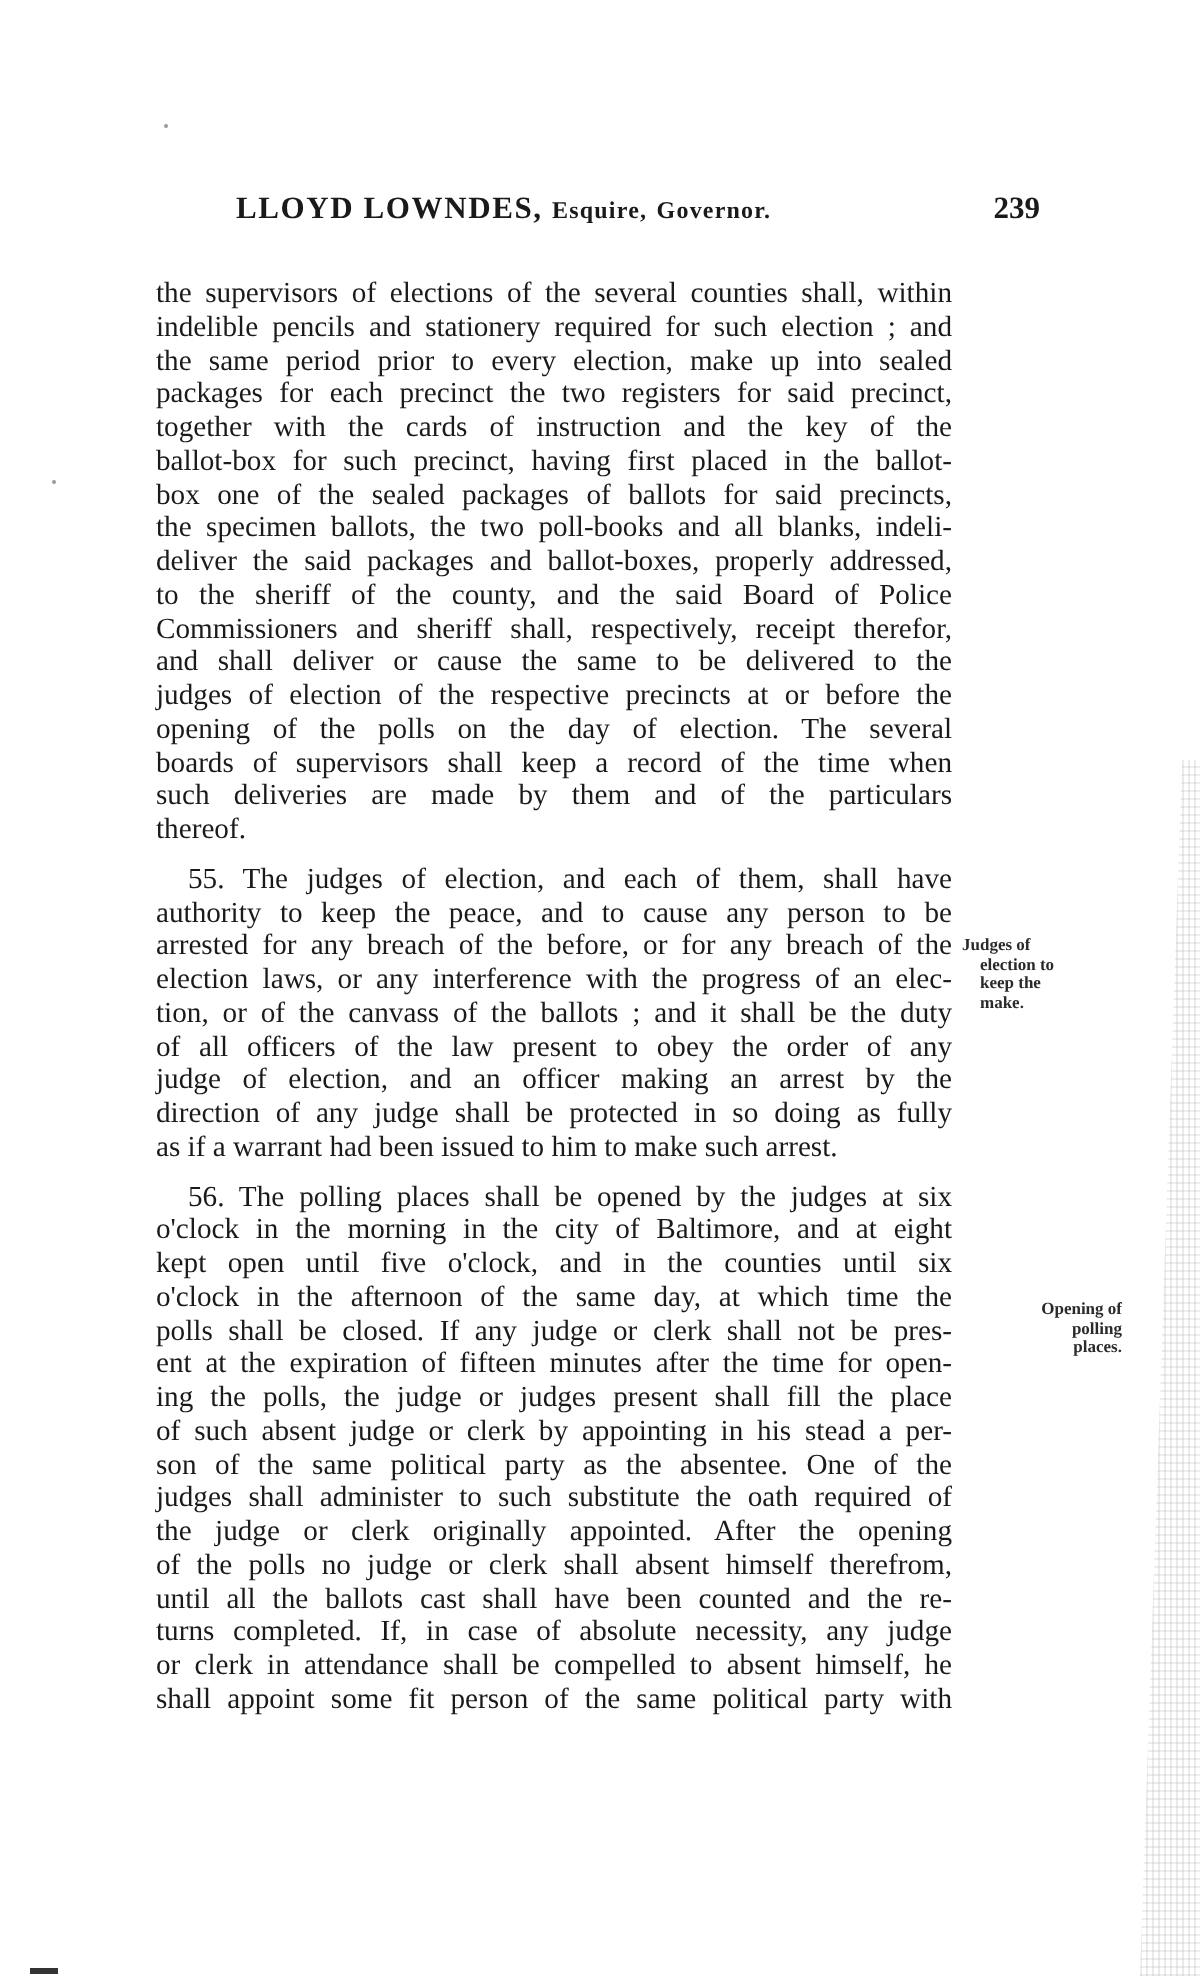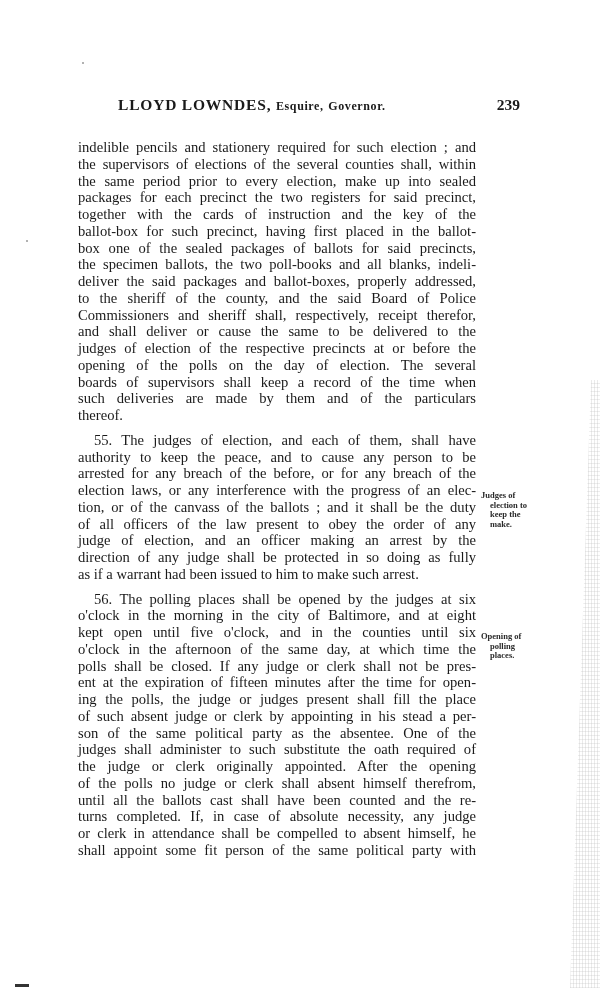--- a/index.html
+++ b/index.html
@@ -51,22 +51,22 @@
 <body>
 
 <div class="running-head">
   <span class="running-title"><span>LLOYD LOWNDES,</span> <span class="sc">Esquire,</span> <span class="sc">Governor.</span></span>
   <span class="page-number">239</span>
 </div>
 
 <div class="body-text">
 
   <div>
+    <span class="line">the supervisors of elections of the several counties shall, within</span>
     <span class="line">indelible pencils and stationery required for such election ; and</span>
-    <span class="line">the supervisors of elections of the several counties shall, within</span>
     <span class="line">the same period prior to every election, make up into sealed</span>
     <span class="line">packages for each precinct the two registers for said precinct,</span>
     <span class="line">together with the cards of instruction and the key of the</span>
     <span class="line">ballot-box for such precinct, having first placed in the ballot-</span>
     <span class="line">box one of the sealed packages of ballots for said precincts,</span>
     <span class="line">the specimen ballots, the two poll-books and all blanks, indeli-</span>
     <span class="line">deliver the said packages and ballot-boxes, properly addressed,</span>
     <span class="line">to the sheriff of the county, and the said Board of Police</span>
     <span class="line">Commissioners and sheriff shall, respectively, receipt therefor,</span>
     <span class="line">and shall deliver or cause the same to be delivered to the</span>
@@ -104,28 +104,28 @@
     <span class="line">judges shall administer to such substitute the oath required of</span>
     <span class="line">the judge or clerk originally appointed. After the opening</span>
     <span class="line">of the polls no judge or clerk shall absent himself therefrom,</span>
     <span class="line">until all the ballots cast shall have been counted and the re-</span>
     <span class="line">turns completed. If, in case of absolute necessity, any judge</span>
     <span class="line">or clerk in attendance shall be compelled to absent himself, he</span>
     <span class="line">shall appoint some fit person of the same political party with</span>
   </div>
 </div>
 
-<div class="margin-note" style="top: 468px; margin-top: 23px;">
+<div class="margin-note" style="top: 468px;">
   <span class="mn-line">Judges of</span>
   <span class="mn-line sub">election to</span>
   <span class="mn-line sub">keep the</span>
   <span class="mn-line sub">make.</span>
 </div>
 
-<div class="margin-note" style="top: 632px;">
+<div class="margin-note" style="top: 650px; text-align: right;">
   <span class="mn-line">Opening of</span>
   <span class="mn-line sub">polling</span>
   <span class="mn-line sub">places.</span>
 </div>
 
 <div class="scan-edge"></div>
 <div class="dust-mark" style="left: 26px; top: 240px;"></div>
 <div class="dust-mark" style="left: 82px; top: 62px;"></div>
 <div class="corner-mark"></div>
 

